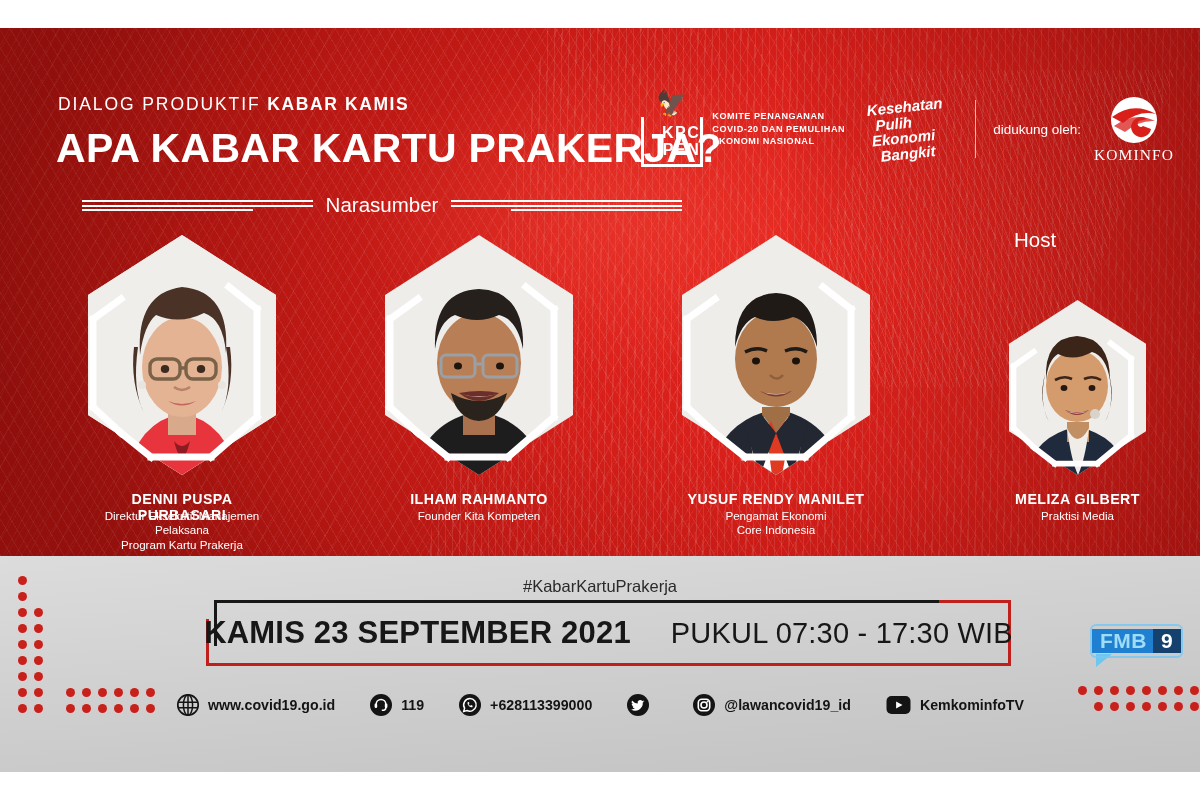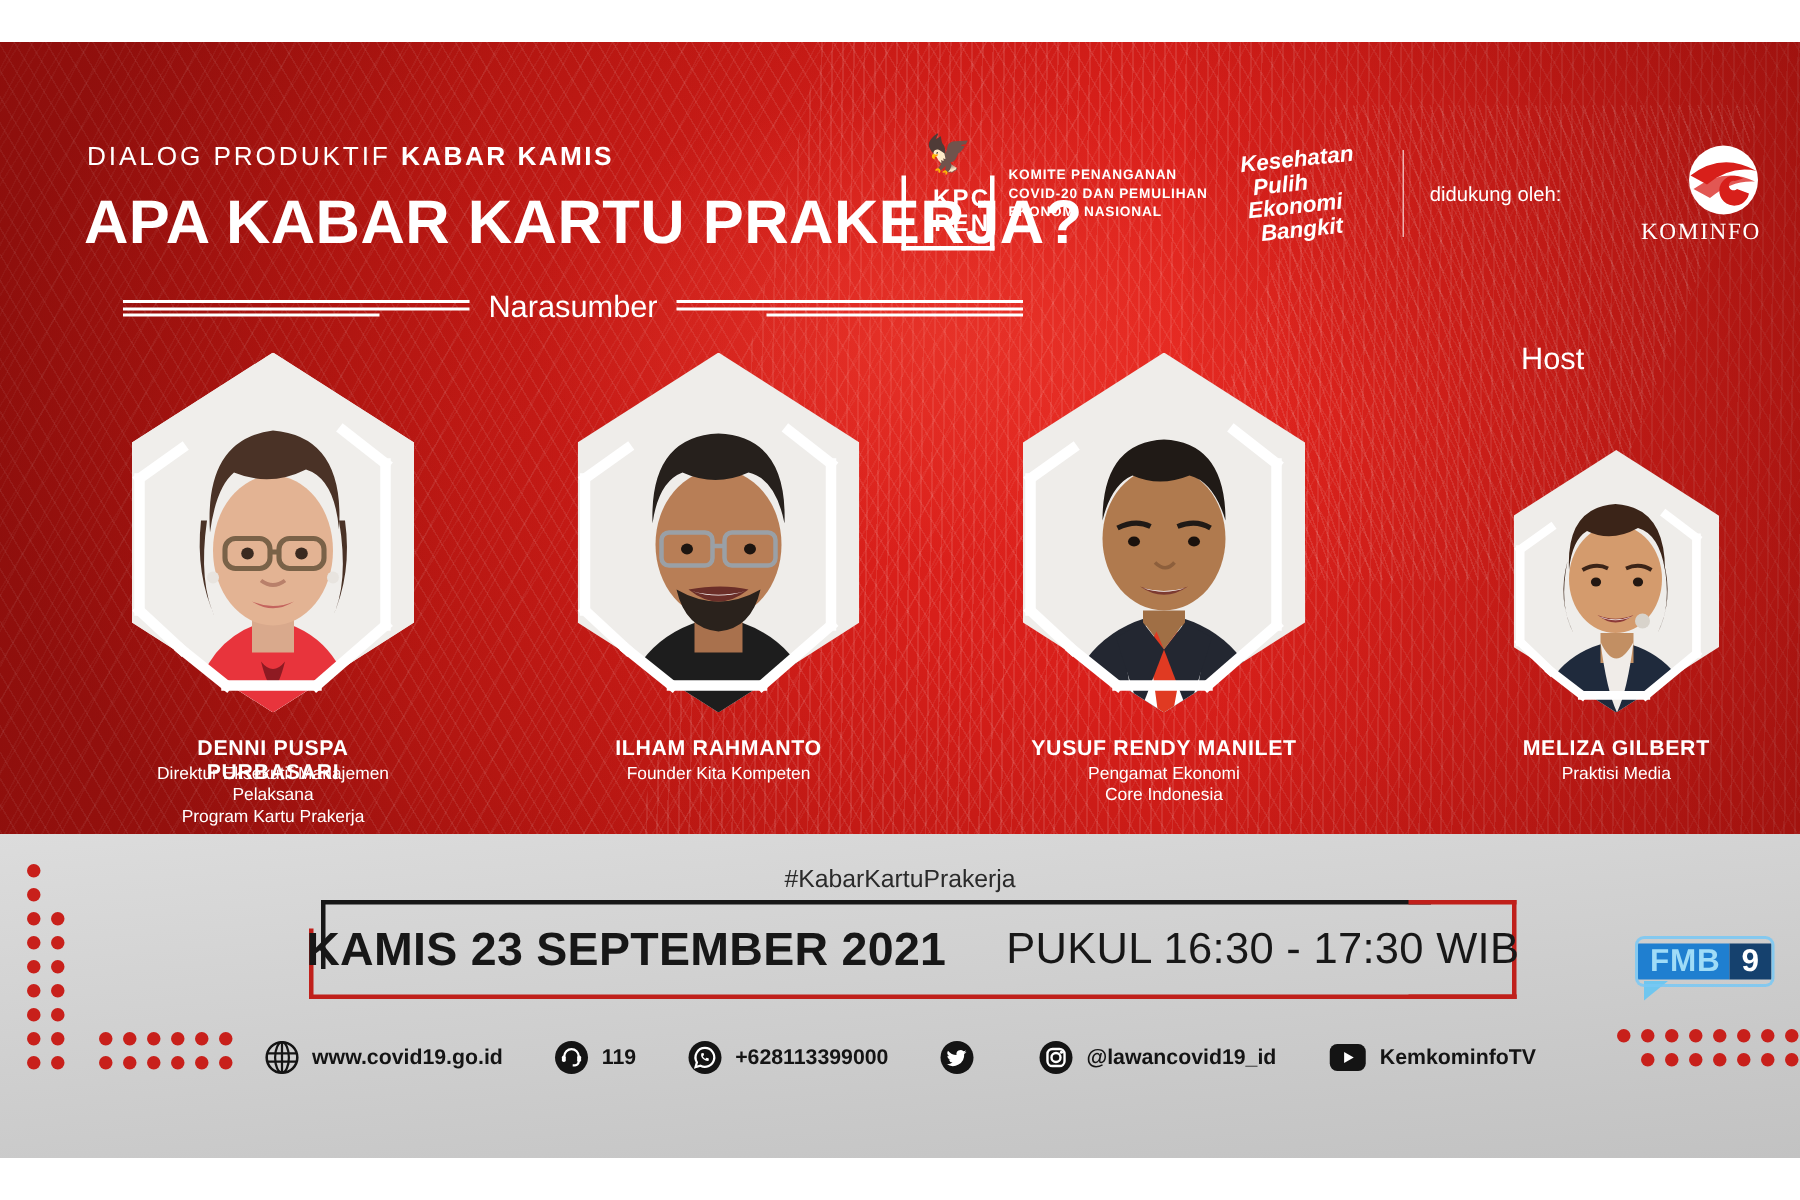--- a/index.html
+++ b/index.html
@@ -102,21 +102,21 @@
     margin-left:24px; width:92px; color:#fff; font-style:italic;
     font-weight:700; font-size:15px; line-height:15.5px;
     transform:rotate(-6deg); text-align:left;
   }
   .tagline span{ display:block; }
   .tagline span:nth-child(2){ margin-left:7px; }
   .tagline span:nth-child(3){ margin-left:2px; }
   .tagline span:nth-child(4){ margin-left:9px; }
   .logo-div{ width:1px; height:58px; background:rgba(255,255,255,.65); margin:0 17px 0 14px; }
   .supported{ color:#fff; font-size:13.5px; margin-right:13px; white-space:nowrap;}
-  .kominfo{ display:flex; flex-direction:column; align-items:flex-end;margin-left:40px; }
+  .kominfo{ display:flex; flex-direction:column; align-items:center; }
   .kominfo-mark{ width:50px; height:50px; }
   .kominfo-txt{ color:#fff; font-size:15.5px; letter-spacing:1.1px; margin-top:1px; font-family:"Liberation Serif", serif;}
 
   
   .nara-wrap{
     position:absolute; left:82px; top:192px; width:600px; height:26px; z-index:7;
     display:flex; align-items:center; gap:13px;
   }
   .rule{ flex:1; height:11px; position:relative; }
   .rule i{ position:absolute; left:0; right:0; height:2px; background:#fff; display:block;}
@@ -488,21 +488,21 @@
 
   <div class="hashtag">#KabarKartuPrakerja</div>
 
   <div class="datebox">
     <div class="db-black"></div>
     <div class="db-red"></div>
     <div class="db-redright"></div>
     <div class="db-inner">
       <span class="db-date">KAMIS 23 SEPTEMBER 2021</span>
       <span class="db-sep"></span>
-      <span class="db-time">PUKUL 16:30 - 17:30 WIB</span>
+      <span class="db-time">PUKUL 07:30 - 17:30 WIB</span>
     </div>
   </div>
 
   <div class="contacts">
     <div class="citem">
       <svg class="ico" viewBox="0 0 24 24">
         <circle cx="12" cy="12" r="10.2" fill="none" stroke="#141414" stroke-width="1.7"></circle>
         <ellipse cx="12" cy="12" rx="4.6" ry="10.2" fill="none" stroke="#141414" stroke-width="1.5"></ellipse>
         <path d="M2 9.2 h20 M2 14.8 h20 M12 1.8 v20.4" stroke="#141414" stroke-width="1.5"></path>
       </svg>

